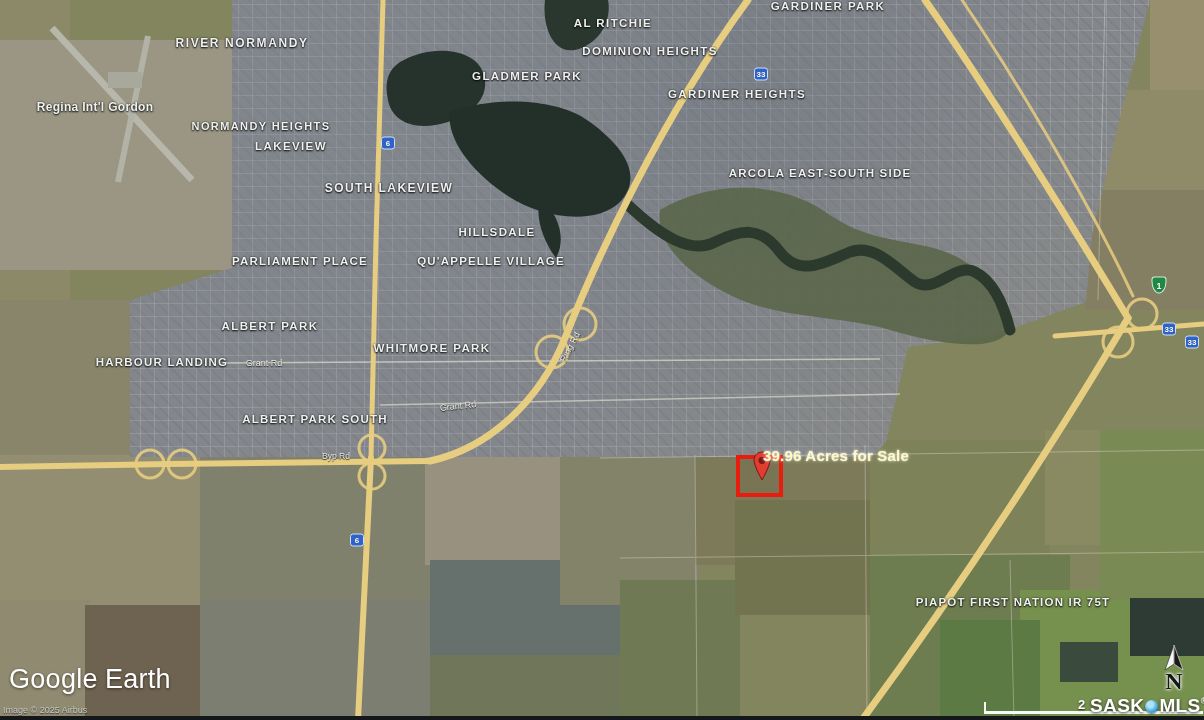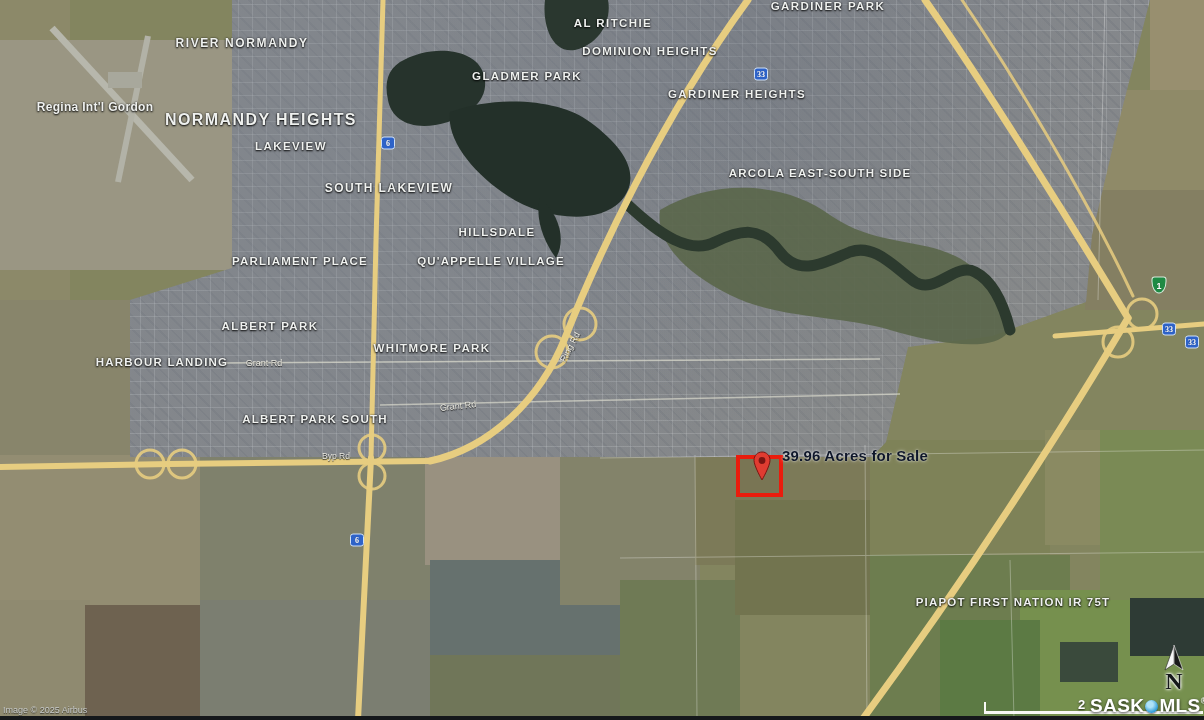--- a/index.html
+++ b/index.html
@@ -24,28 +24,28 @@
   .place-label{position:absolute;transform:translate(-50%,-50%);
     color:#eff1ef;font-weight:700;white-space:nowrap;
     text-shadow:0 1px 2px rgba(0,0,0,.95),0 0 2px rgba(0,0,0,.7);}
   .road-label{font-weight:400;color:#eae9e0;
     text-shadow:0 1px 1px rgba(0,0,0,.8);}
   .shield{position:absolute;transform:translate(-50%,-50%);
     display:flex;align-items:center;justify-content:center;
     color:#fff;font-weight:700;
     text-shadow:0 0 1px rgba(0,0,0,.4);}
   .shield.blue{width:14px;height:13px;border-radius:3px;background:#2e63c9;
-    border:1px solid #cfe0f5;font-size:8px;font-family:Liberation Serif, serif;}
+    border:1px solid #cfe0f5;font-size:8px;}
   .shield.green{width:15px;height:17px;background:#1f8a44;border:1px solid #d8eadc;
     border-radius:3px 3px 50% 50%/3px 3px 70% 70%;font-size:9px;}
   #parcel-rect{position:absolute;left:736px;top:455px;width:47px;height:42px;
     border:4px solid #ea1c0d;background:rgba(90,70,40,.08);}
   #parcel-pin{position:absolute;left:753px;top:451px;width:18px;height:30px;}
-  #parcel-label{position:absolute;left:782px;top:447px;font-size:15px;font-weight:600;
-    color:#0f172a;letter-spacing:.2px;
+  #parcel-label{position:absolute;left:763px;top:447px;font-size:15px;font-weight:600;
+    color:#fef9c3;letter-spacing:.2px;
     text-shadow:0 0 2px rgba(255,255,255,.75),0 0 4px rgba(255,255,255,.45);}
   #ge-logo{position:absolute;left:9px;top:664px;color:#fff;font-size:27px;
     letter-spacing:.3px;text-shadow:0 1px 3px rgba(0,0,0,.55);}
   #ge-logo .g1{font-weight:500;}
   #ge-logo .g2{font-weight:300;margin-left:7px;}
   #attribution{position:absolute;left:3px;top:705px;font-size:9px;color:#ced2d4;
     opacity:.9;text-shadow:0 1px 1px rgba(0,0,0,.7);}
   #north{position:absolute;left:1152px;top:645px;width:44px;text-align:center;}
   #north .n-letter{font-family:"Liberation Serif","DejaVu Serif",serif;
     font-size:24px;font-weight:700;color:#15181a;line-height:20px;
@@ -153,21 +153,21 @@
   </svg>
 
   <div id="labels-layer">
       <div class="place-label" style="left: 828px; top: 6px; font-size: 11.5px; letter-spacing: 1.4px;">GARDINER PARK</div>
       <div class="place-label" style="left: 242px; top: 43px; font-size: 12px; letter-spacing: 1.6px;">RIVER NORMANDY</div>
       <div class="place-label" style="left: 613px; top: 23px; font-size: 11.5px; letter-spacing: 1.4px;">AL RITCHIE</div>
       <div class="place-label" style="left: 633px; top: 51px; font-size: 11.5px; letter-spacing: 1.4px; padding-left: 34px;">DOMINION HEIGHTS</div>
       <div class="place-label" style="left: 505px; top: 76px; font-size: 11.5px; letter-spacing: 1.4px; padding-left: 44px;">GLADMER PARK</div>
       <div class="place-label" style="left: 737px; top: 94px; font-size: 11.5px; letter-spacing: 1.4px;">GARDINER HEIGHTS</div>
       <div class="place-label" style="left: 95px; top: 107px; font-size: 12px; letter-spacing: 0.3px;">Regina Int'l Gordon</div>
-      <div class="place-label" style="left: 261px; top: 120px; font-size: 16px; letter-spacing: 1.4px;">NORMANDY HEIGHTS</div>
+      <div class="place-label" style="left: 261px; top: 126px; font-size: 11px; letter-spacing: 1.4px;">NORMANDY HEIGHTS</div>
       <div class="place-label" style="left: 291px; top: 146px; font-size: 11.5px; letter-spacing: 1.4px;">LAKEVIEW</div>
       <div class="place-label" style="left: 389px; top: 188px; font-size: 12px; letter-spacing: 1.4px;">SOUTH LAKEVIEW</div>
       <div class="place-label" style="left: 820px; top: 173px; font-size: 11.5px; letter-spacing: 1.2px;">ARCOLA EAST-SOUTH SIDE</div>
       <div class="place-label" style="left: 497px; top: 232px; font-size: 11.5px; letter-spacing: 1.4px;">HILLSDALE</div>
       <div class="place-label" style="left: 300px; top: 261px; font-size: 11.5px; letter-spacing: 1.2px;">PARLIAMENT PLACE</div>
       <div class="place-label" style="left: 491px; top: 261px; font-size: 11.5px; letter-spacing: 1.2px;">QU'APPELLE VILLAGE</div>
       <div class="place-label" style="left: 270px; top: 326px; font-size: 11.5px; letter-spacing: 1.4px;">ALBERT PARK</div>
       <div class="place-label" style="left: 432px; top: 348px; font-size: 11.5px; letter-spacing: 1.4px;">WHITMORE PARK</div>
       <div class="place-label" style="left: 162px; top: 362px; font-size: 11.5px; letter-spacing: 1.2px;">HARBOUR LANDING</div>
       <div class="place-label" style="left: 315px; top: 419px; font-size: 11.5px; letter-spacing: 1.2px;">ALBERT PARK SOUTH</div>
@@ -184,20 +184,23 @@
       <div class="shield green" style="left: 1159px; top: 285px;">1</div>
     </div>
 
   <div id="parcel-rect"></div>
   <svg id="parcel-pin" viewBox="0 0 18 30">
     <path d="M9,1 C13.6,1 17,4.6 17,9.4 C17,15 9,29 9,29 C9,29 1,15 1,9.4 C1,4.6 4.4,1 9,1 Z" fill="#e03c31" stroke="#7a1512" stroke-width="1"></path>
     <circle cx="9" cy="9.5" r="3.4" fill="#7a1512"></circle>
   </svg>
   <div id="parcel-label">39.96 Acres for Sale</div>
 
+  <div id="ge-logo">
+    <span class="g1">Google</span><span class="g2">Earth</span>
+  </div>
   <div id="attribution">Image © 2025 Airbus</div>
 
   <div id="north">
     <svg width="26" height="26" viewBox="0 0 24 26" style="display:block;margin:0 auto;">
       <polygon points="12,0 3,25 12,19" fill="#f6f6f6" stroke="#222" stroke-width=".6"></polygon>
       <polygon points="12,0 21,25 12,19" fill="#191919" stroke="#f6f6f6" stroke-width=".6"></polygon>
     </svg>
     <div class="n-letter">N</div>
   </div>
 

